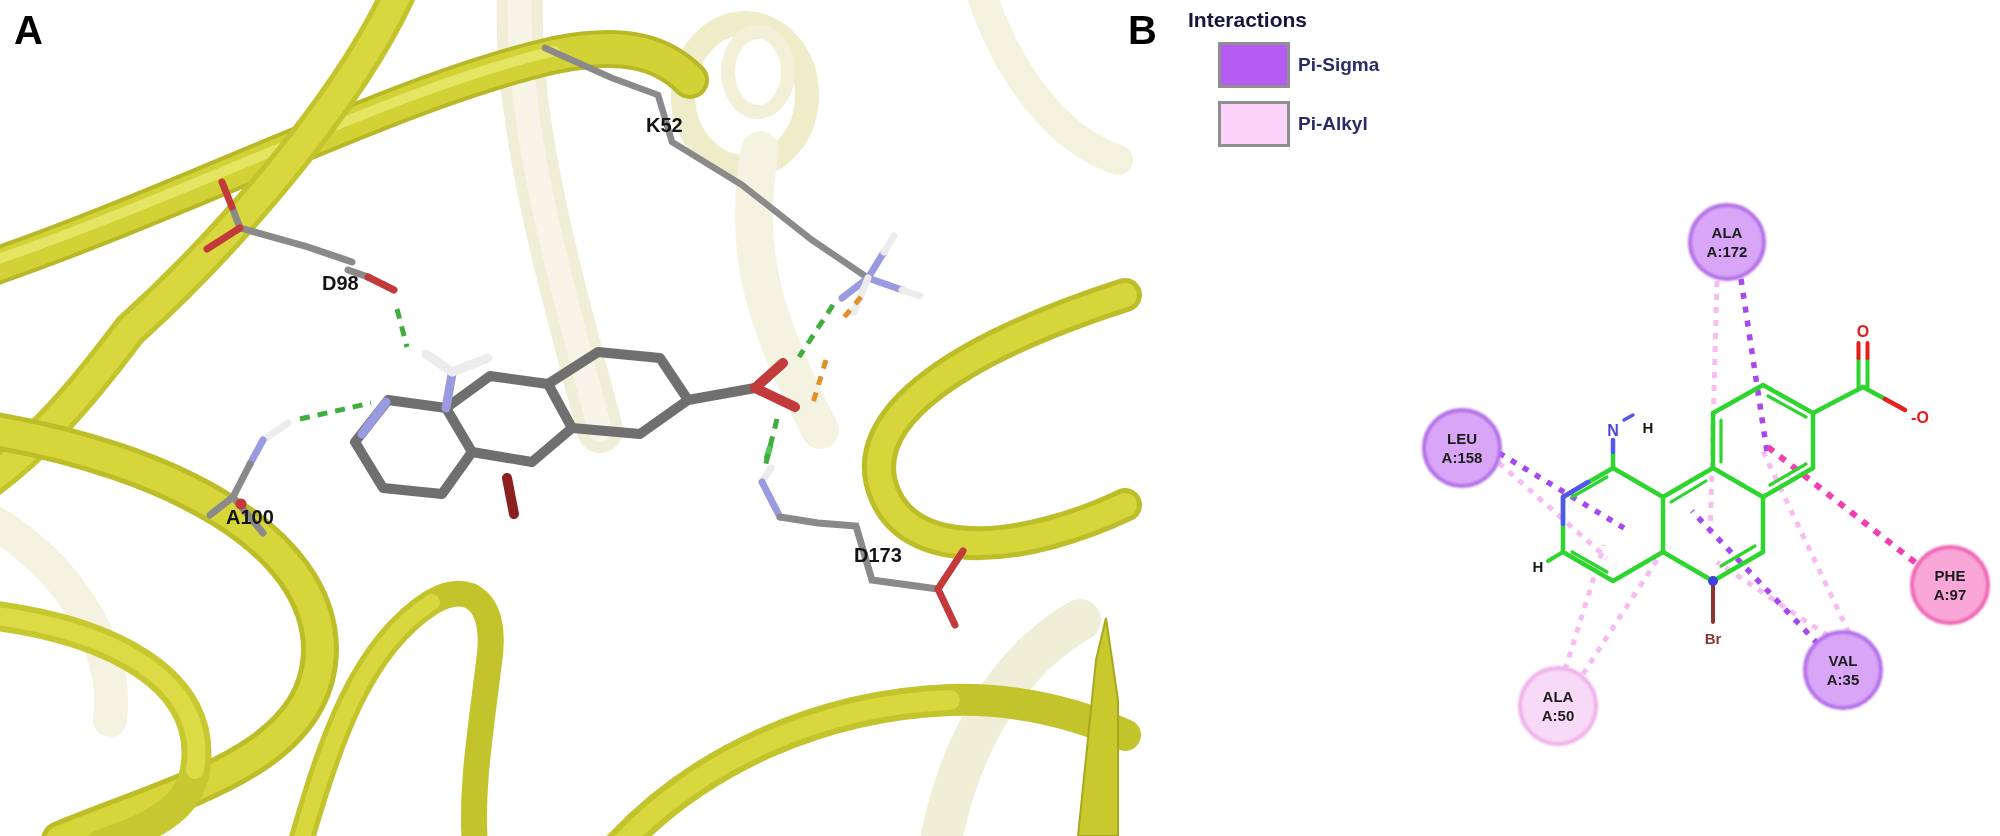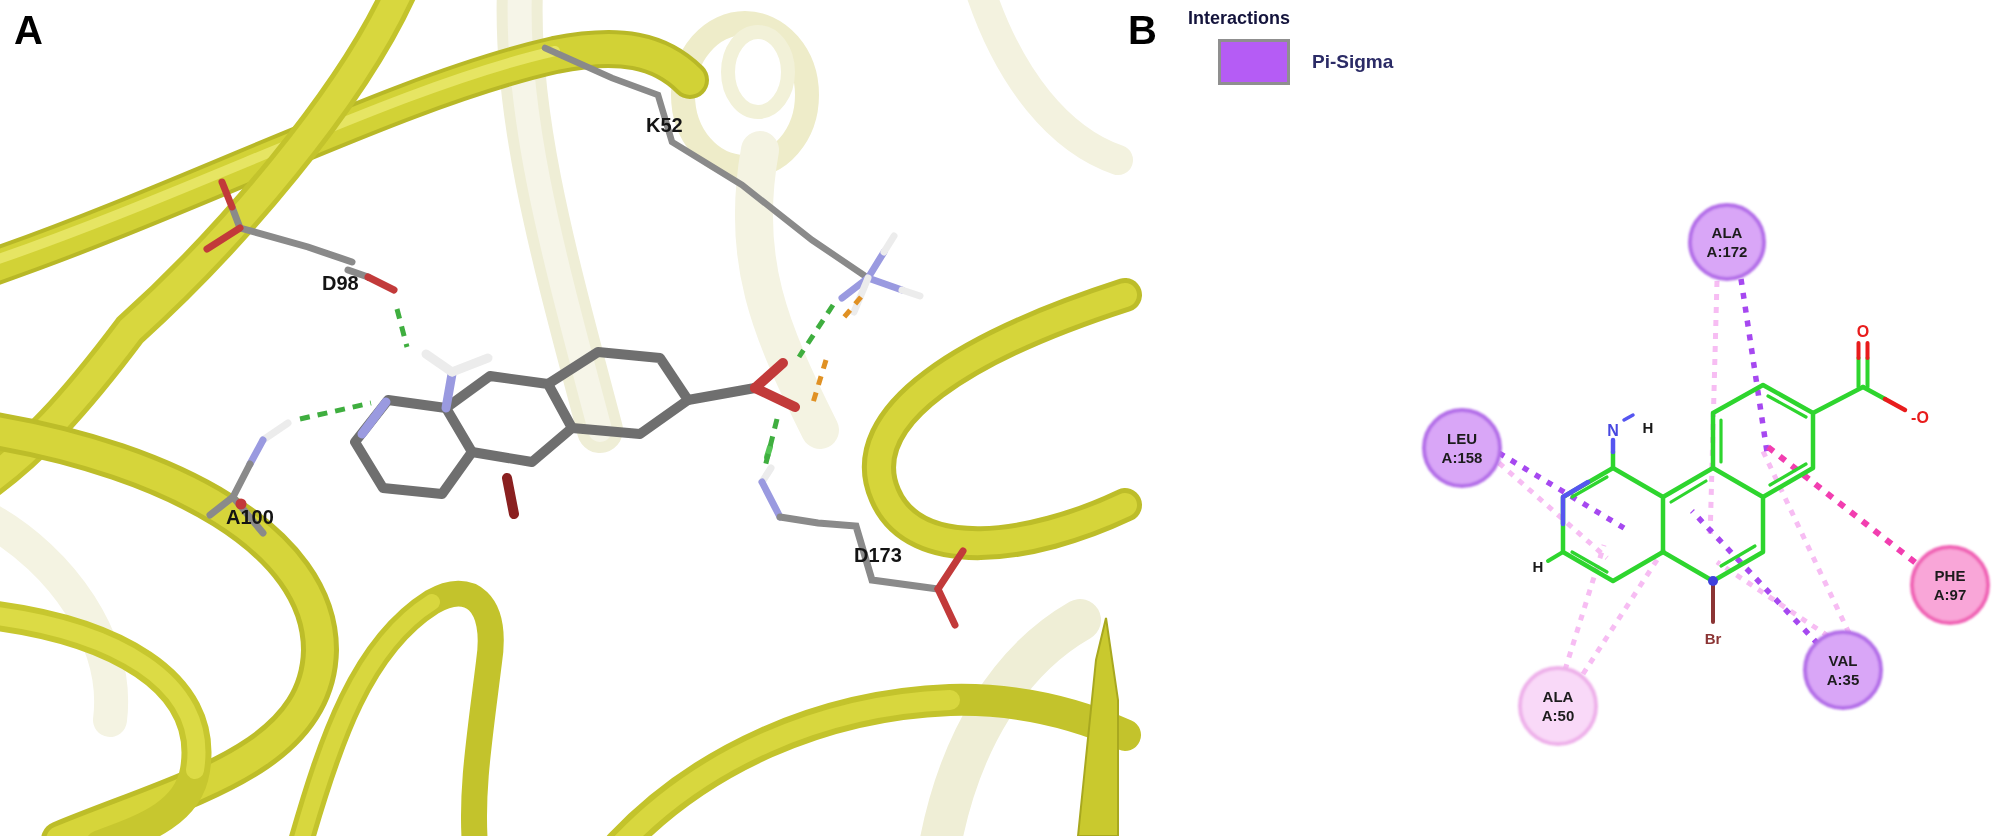--- a/index.html
+++ b/index.html
@@ -5,22 +5,22 @@
   html,body{margin:0;padding:0;background:#ffffff;}
   .figure{position:relative;width:2000px;height:836px;background:#ffffff;overflow:hidden;
           font-family:"Liberation Sans","DejaVu Sans",sans-serif;}
   .figure svg{position:absolute;left:0;top:0;}
   .panel-letter{font-family:"Liberation Sans",sans-serif;font-weight:bold;font-size:40px;fill:#000000;}
   .resid-label{font-family:"Liberation Sans",sans-serif;font-weight:600;font-size:20px;fill:#141414;}
   .bubble-label{font-family:"Liberation Sans",sans-serif;font-weight:bold;font-size:15px;fill:#1c1c1c;text-anchor:middle;}
   .atom-label{font-family:"Liberation Sans",sans-serif;font-weight:bold;text-anchor:middle;}
   
   .legend{position:absolute;left:1188px;top:8px;width:360px;}
-  .legend-title{font-size:18px;font-weight:bold;color:#14143c;margin:0 0 10px 0;}
-  .legend-row{display:flex;align-items:center;gap:22px;margin:0 0 13px 30px;}
+  .legend-title{font-size:21px;font-weight:bold;color:#14143c;margin:0 0 10px 0;}
+  .legend-row{display:flex;align-items:center;gap:8px;margin:0 0 13px 30px;}
   .legend-swatch{width:66px;height:40px;border:3px solid #8f8f8f;box-sizing:content-box;}
   .legend-label{font-size:19px;font-weight:600;color:#2b2b66;}
 </style>
 </head>
 <body>
 
 <div class="figure">
 
   <svg width="2000" height="836" viewBox="0 0 2000 836">
     <defs>
@@ -237,15 +237,19 @@
       <text class="panel-letter" x="1128" y="44">B</text>
     </g>
   </svg>
 
   <div class="legend">
     <div class="legend-title">Interactions</div>
     <div class="legend-row">
       <div class="legend-swatch" style="background-color: rgb(181, 92, 245);"></div>
       <span class="legend-label">Pi-Sigma</span>
     </div>
+    <div class="legend-row">
+      <div class="legend-swatch" style="background-color: rgb(251, 210, 249);"></div>
+      <span class="legend-label">Pi-Alkyl</span>
+    </div>
   </div>
 
 </div>
 
 </body></html>

